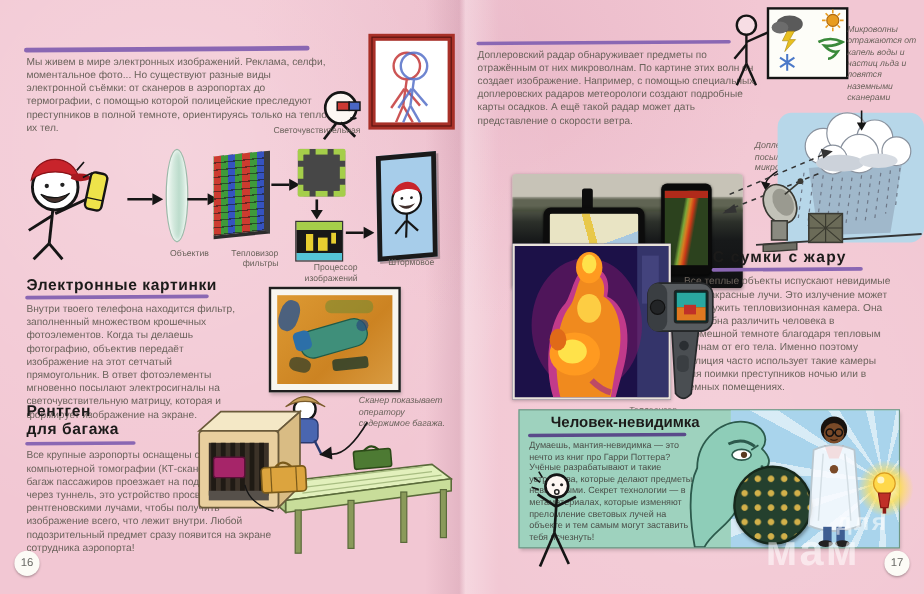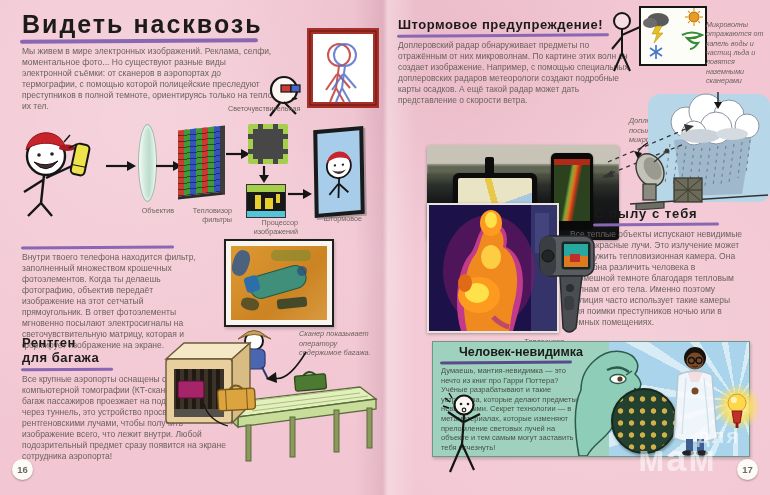--- a/index.html
+++ b/index.html
@@ -13,21 +13,21 @@
   .spread::before{content:"";position:absolute;inset:0;pointer-events:none;
     background:linear-gradient(90deg, rgba(0,0,0,0) 46%, rgba(140,70,100,.14) 49.7%, rgba(255,255,255,.28) 50.4%, rgba(0,0,0,0) 54%);}
   .abs{position:absolute;}
   .h1{font-size:25px;font-weight:bold;color:#1c1b1a;letter-spacing:2px;white-space:nowrap;}
   .h2{font-size:13px;font-weight:bold;color:#1c1b1a;letter-spacing:.5px;white-space:nowrap;}
   .uline{height:3px;background:#8a67b3;border-radius:3px;transform:rotate(-.4deg);}
   .bodytxt{font-size:8.5px;line-height:1.3;color:#6b635c;text-align:left;}
   .callout{font-size:7.4px;line-height:1.3;color:#6b635c;font-style:italic;}
   .dlabel{font-size:7.2px;line-height:1.25;color:#6b635c;text-align:right;}
   .pagenum{width:21px;height:21px;border-radius:50%;background:#fcfbf6;color:#6a6a66;
-    display:flex;align-items:center;justify-content:center;font-size:9.5px;font-weight:bold;
+    display:flex;align-items:center;justify-content:center;font-size:9.5px;font-weight:normal;
     box-shadow:0 1px 2px rgba(0,0,0,.3);}
   .lens{border-radius:50%;background:linear-gradient(90deg,#eef8f1,#bcdccc 60%,#dff0e6);
     border:1px solid #9bb8a8;box-shadow:inset 0 0 4px rgba(255,255,255,.9);}
   .mosaic{background-image:
       repeating-linear-gradient(0deg, rgba(20,20,20,.55) 0 1px, rgba(0,0,0,0) 1px 6px),
       repeating-linear-gradient(90deg, #cc3b30 0 6px, #3f9a3a 6px 12px, #3553c0 12px 18px, #3f9a3a 18px 24px);
     border-right:5px solid #3c3c3c;border-bottom:3px solid #2c2c2c;transform:skewY(-6deg);}
   .chip{background:#474747;border:5px dashed #a5ce4a;border-radius:2px;}
   .proc{background:linear-gradient(180deg,#a5ce4a 0 22%,#181818 22% 82%,#54c4d6 82%);position:relative;border:1px solid #333;}
   .proc i{position:absolute;background:#e8cf30;}
@@ -48,21 +48,20 @@
   .glow{border-radius:50%;background:radial-gradient(circle, rgba(255,252,215,.98), rgba(255,224,90,.85) 38%, rgba(255,224,90,0) 72%);}
   .wm{color:rgba(255,255,255,.55);font-weight:bold;line-height:.9;letter-spacing:2px;}
   .invistxt{font-size:7.5px;line-height:1.28;color:#4b4f49;}
   .invhead{font-size:12.5px;font-weight:bold;color:#1c1b1a;white-space:nowrap;margin-left:18px;}
 </style>
 </head>
 <body>
 
 <div class="spread">
 
-  <div class="abs h1" style="left:22px;top:10px;">Видеть насквозь</div>
   <div class="abs uline" style="left:20px;top:39px;width:238px;height:4px;"></div>
   <div class="abs bodytxt" style="left:22px;top:46px;width:254px;">Мы живем в мире электронных изображений. Реклама, селфи, моментальное фото... Но существуют разные виды электронной съёмки: от сканеров в аэропортах до термографии, с помощью которой полицейские преследуют преступников в полной темноте, ориентируясь только на тепло их тел.</div>
 
   <svg class="abs" style="left:262px;top:28px;" width="118" height="90" viewBox="0 0 118 90">
     <rect x="48" y="3" width="66" height="74" fill="#ffffff" stroke="#a83028" stroke-width="6"></rect>
     <rect x="48" y="3" width="66" height="74" fill="none" stroke="#5a1410" stroke-width="1"></rect>
     <g stroke="#cc5555" stroke-width="2" fill="none">
       <circle cx="77" cy="27" r="11"></circle>
         <line x1="77" y1="38" x2="74" y2="60"></line>
       <line x1="75" y1="46" x2="64" y2="62"></line>
@@ -144,20 +143,21 @@
       <circle cx="17" cy="33" r="1.2" fill="#222"></circle>
         <circle cx="25" cy="33" r="1.2" fill="#222"></circle>
       <path d="M14,38 Q21,46 28,38 Q21,41 14,38 Z" fill="#42302c"></path>
       <line x1="21" y1="46" x2="20" y2="66" stroke="#151515" stroke-width="1.8"></line>
       <line x1="20" y1="52" x2="11" y2="62" stroke="#151515" stroke-width="1.8"></line>
       <line x1="21" y1="52" x2="30" y2="61" stroke="#151515" stroke-width="1.8"></line>
     </svg>
   </div>
   <div class="abs dlabel" style="left:308px;top:214px;width:54px;">Штормовое</div>
 
+  <div class="abs h2" style="left:22px;top:230px;">Электронные картинки</div>
   <div class="abs uline" style="left:21px;top:246px;width:153px;"></div>
   <div class="abs bodytxt" style="left:22px;top:252px;width:178px;">Внутри твоего телефона находится фильтр, заполненный множеством крошечных фотоэлементов. Когда ты делаешь фотографию, объектив передаёт изображение на этот сетчатый прямоугольник. В ответ фотоэлементы мгновенно посылают электросигналы на светочувствительную матрицу, которая и формирует изображение на экране.</div>
 
   <div class="abs xray" style="left:224px;top:239px;width:96px;height:74px;">
     <div class="inner">
       <div class="abs" style="left:18px;top:24px;width:56px;height:22px;background:#3f8f7a;border-radius:11px;transform:rotate(-16deg);border:1px solid #1f5a48;"></div>
       <div class="abs" style="left:14px;top:30px;width:14px;height:16px;background:#2c6fa8;border-radius:4px;transform:rotate(-16deg);"></div>
       <div class="abs" style="left:2px;top:4px;width:16px;height:26px;background:#33588c;border-radius:42%;transform:rotate(18deg);opacity:.85;"></div>
       <div class="abs" style="left:46px;top:52px;width:30px;height:10px;background:#203a2a;border-radius:3px;transform:rotate(-6deg);opacity:.8;"></div>
       <div class="abs" style="left:40px;top:4px;width:40px;height:11px;background:#7a8a30;border-radius:5px;opacity:.6;"></div>
@@ -223,21 +223,20 @@
     <path d="M44,4 Q26,34 12,30" fill="none" stroke="#151515" stroke-width="1.5"></path>
     <polygon points="14,24 4,31 15,35" fill="#151515"></polygon>
   </svg>
 
   <svg class="abs" style="left:196px;top:398px;" width="34" height="30" viewBox="0 0 34 30">
     <path d="M32,28 Q12,22 8,6" fill="none" stroke="#151515" stroke-width="1.2"></path>
   </svg>
 
   <div class="abs pagenum" style="left:12px;top:459px;">16</div>
 
-  <div class="abs h2" style="left:398px;top:17px;">Штормовое предупреждение!</div>
   <div class="abs uline" style="left:397px;top:34px;width:212px;"></div>
   <div class="abs bodytxt" style="left:398px;top:40px;width:238px;font-size:8.4px;">Доплеровский радар обнаруживает предметы по отражённым от них микроволнам. По картине этих волн он создает изображение. Например, с помощью специальных доплеровских радаров метеорологи создают подробные карты осадков. А ещё такой радар может дать представление о скорости ветра.</div>
 
   <svg class="abs" style="left:610px;top:5px;" width="102" height="74" viewBox="0 0 102 74">
     <rect x="30" y="2" width="66" height="58" fill="#fdfdf8" stroke="#151515" stroke-width="2"></rect>
     <ellipse cx="48" cy="15" rx="11" ry="7" fill="#5a5a5a"></ellipse>
       <ellipse cx="40" cy="18" rx="7" ry="5" fill="#6c6c6c"></ellipse>
     <polygon points="46,21 52,21 48,28 53,28 44,38 47,29 42,29" fill="#e8c020" stroke="#a8840a" stroke-width=".5"></polygon>
     <circle cx="84" cy="12" r="5" fill="#e89c20" stroke="#b06a10"></circle>
     <g stroke="#e89c20" stroke-width="1.3">
@@ -316,21 +315,21 @@
       <ellipse cx="29" cy="24" rx="8" ry="12" fill="#9a9a90"></ellipse>
     </g>
     <line x1="30" y1="16" x2="42" y2="6" stroke="#3a3a34" stroke-width="1.4"></line>
       <circle cx="43" cy="5" r="2.4" fill="#3a3a34"></circle>
     <rect x="19" y="38" width="13" height="16" fill="#8a8a80" stroke="#3a3a34" stroke-width="1.3"></rect>
     <polygon points="12,58 40,56 40,62 12,64" fill="#6e6e64" stroke="#3a3a34" stroke-width="1.2"></polygon>
     <rect x="50" y="32" width="28" height="24" fill="#6b6b58" stroke="#3a3a34" stroke-width="1.3"></rect>
     <path d="M50,32 L78,56 M78,32 L50,56 M64,32 L64,56 M50,44 L78,44" stroke="#3a3a30" stroke-width="1"></path>
   </svg>
 
-  <div class="abs h2" style="left:594px;top:206px;letter-spacing:1px;">С пылу с тебя</div>
+  <div class="abs h2" style="left:594px;top:206px;letter-spacing:1px;">С сумки с жару</div>
   <div class="abs uline" style="left:593px;top:223px;width:126px;"></div>
   <div class="abs bodytxt" style="left:570px;top:229px;width:172px;">Все теплые объекты испускают невидимые инфракрасные лучи. Это излучение может обнаружить тепловизионная камера. Она способна различить человека в кромешной темноте благодаря тепловым волнам от его тела. Именно поэтому полиция часто использует такие камеры для поимки преступников ночью или в тёмных помещениях.</div>
 
   <div class="abs thermal" style="left:427px;top:203px;width:128px;height:126px;">
     <svg width="128" height="126" viewBox="0 0 128 126">
       <rect width="128" height="126" fill="#1c1148"></rect>
       <rect x="102" width="26" height="126" fill="#34346a"></rect>
       <rect x="106" y="8" width="14" height="40" fill="#4a4a86" opacity=".7"></rect>
       <ellipse cx="60" cy="66" rx="46" ry="56" fill="#7a1a6a" opacity=".55"></ellipse>
       <path d="M62,18 C76,18 80,30 77,42 C94,50 98,76 90,104 L84,126 L32,126 C24,100 28,62 42,48 C48,40 50,18 62,18 Z" fill="#c23a8a"></path>

